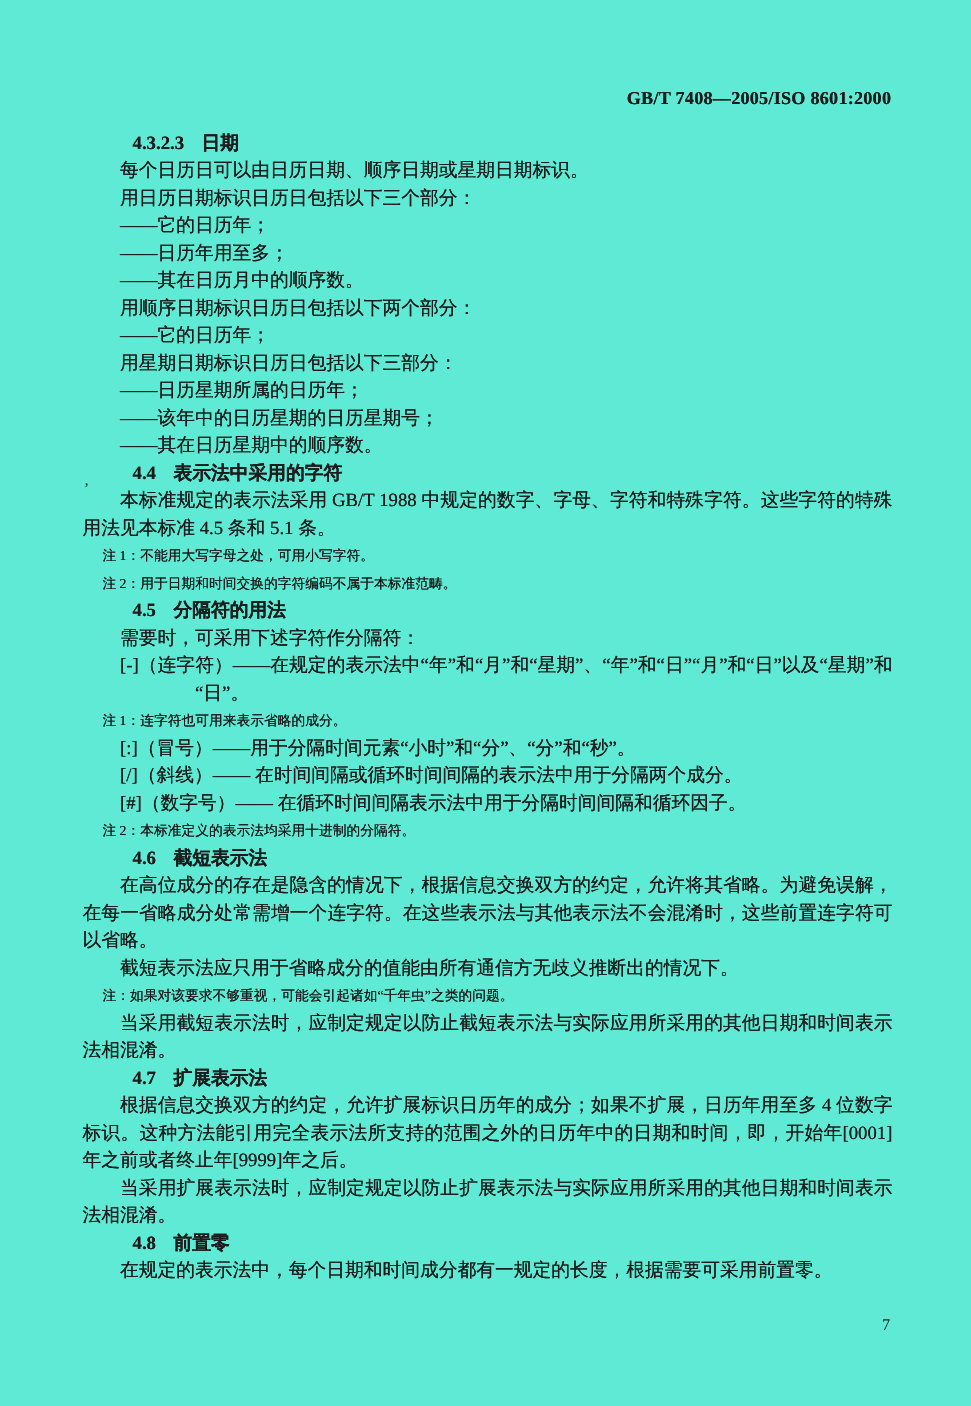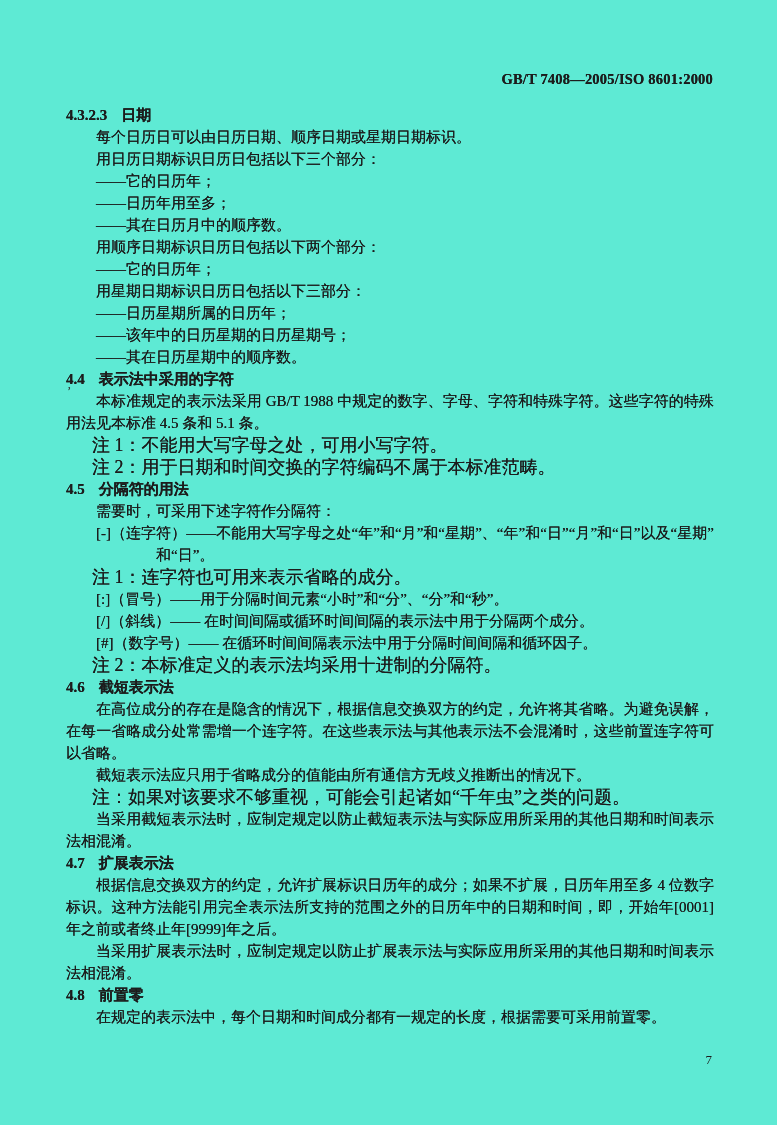--- a/index.html
+++ b/index.html
@@ -32,36 +32,36 @@
     left: 66px;
     width: 648px;
     font-size: 15px;
     line-height: 22px;
     text-shadow: 0 0 0.35px currentColor;
   }
   .heading {
     font-weight: bold;
     line-height: 22px;
   }
-  .heading .sec-no { margin-right: 14px; }
+  .heading .sec-no { margin-right: 14px; margin-left: 40px; }
   .para {
     text-indent: 2em;
     text-align: justify;
   }
   .dash-item {
     padding-left: 2em;
   }
   .hang-item {
     padding-left: 6em;
     text-indent: -4em;
     text-align: justify;
   }
   .note {
     padding-left: 1.45em;
-    font-size: 18px;
+    font-size: 11px;
     line-height: 22px;
     text-align: justify;
   }
   .page-number {
     position: absolute;
     top: 1052px;
     right: 65px;
     font-size: 13px;
   }
   .scan-artifact {
@@ -102,21 +102,21 @@
       <span class="sec-no">4.4</span><span>表示法中采用的字符</span>
     </div>
     <div class="para">本标准规定的表示法采用 GB/T 1988 中规定的数字、字母、字符和特殊字符。这些字符的特殊用法见本标准 4.5 条和 5.1 条。</div>
     <div class="note">注 1：不能用大写字母之处，可用小写字符。</div>
     <div class="note">注 2：用于日期和时间交换的字符编码不属于本标准范畴。</div>
 
     <div class="heading">
       <span class="sec-no">4.5</span><span>分隔符的用法</span>
     </div>
     <div class="para">需要时，可采用下述字符作分隔符：</div>
-    <div class="hang-item">[-]（连字符）——不能用大写字母之处“年”和“月”和“星期”、“年”和“日”“月”和“日”以及“星期”和“日”。</div>
+    <div class="hang-item">[-]（连字符）——在规定的表示法中“年”和“月”和“星期”、“年”和“日”“月”和“日”以及“星期”和“日”。</div>
     <div class="note">注 1：连字符也可用来表示省略的成分。</div>
     <div class="hang-item">[:]（冒号）——用于分隔时间元素“小时”和“分”、“分”和“秒”。</div>
     <div class="hang-item">[/]（斜线）—— 在时间间隔或循环时间间隔的表示法中用于分隔两个成分。</div>
     <div class="hang-item">[#]（数字号）—— 在循环时间间隔表示法中用于分隔时间间隔和循环因子。</div>
     <div class="note">注 2：本标准定义的表示法均采用十进制的分隔符。</div>
 
     <div class="heading">
       <span class="sec-no">4.6</span><span>截短表示法</span>
     </div>
     <div class="para">在高位成分的存在是隐含的情况下，根据信息交换双方的约定，允许将其省略。为避免误解，在每一省略成分处常需增一个连字符。在这些表示法与其他表示法不会混淆时，这些前置连字符可以省略。</div>

